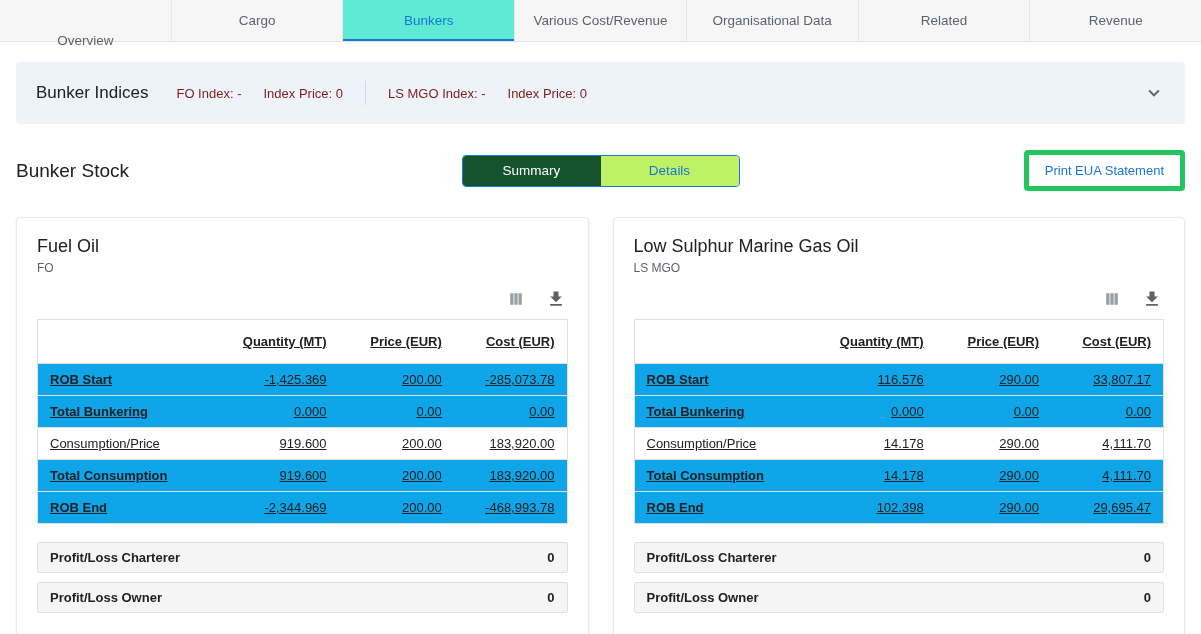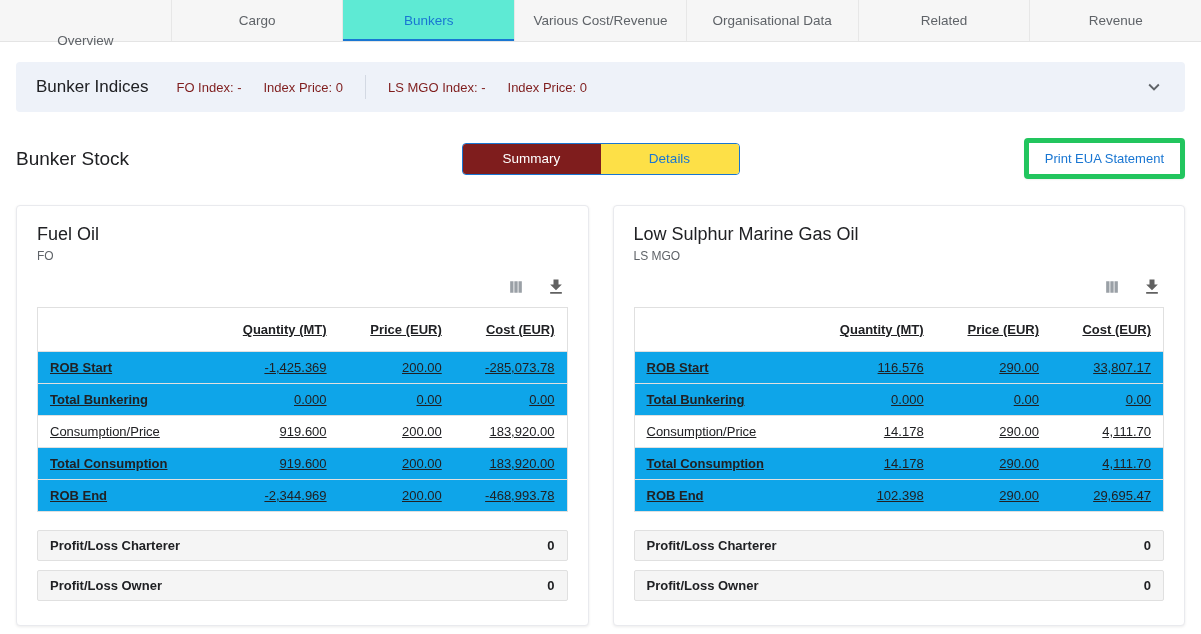--- a/index.html
+++ b/index.html
@@ -14,40 +14,40 @@
   .tab {
     flex: 1; display: flex; align-items: center; justify-content: center;
     font-size: 13.5px; color: #5f6368; cursor: pointer; position: relative;
     border-left: 1px solid #e7e7e7;
   }
   .tab:first-child { border-left: none; margin-top: 40px; }
   .tab.active { color: #1976d2; box-shadow: inset 0 -2px 0 #1976d2; background: #5eead4; }
 
   
   .indices {
-    margin: 20px 16px 0; height: 50px; background: #eef2f9;
+    margin: 20px 16px 0; height: 62px; background: #eef2f9;
     border-radius: 4px; display: flex; align-items: center; padding: 0 20px;
   }
   .indices-title { font-size: 17px; color: #202124; margin-right: 28px; }
   .indices-label { font-size: 13px; color: #7f1d1d; margin-right: 22px; white-space: nowrap; }
   .indices-divider { width: 1px; height: 24px; background: #d3d9e3; margin: 0 22px 0 0; }
   .indices-chevron { margin-left: auto; display: flex; align-items: center; cursor: pointer; }
 
   
   .stockrow { display: flex; align-items: center; margin: 26px 16px 0; }
   .stock-title { flex: 1; font-size: 19px; color: #202124; }
   .seg {
     display: inline-flex; border-radius: 4px; overflow: hidden;
     border: 1px solid #1976d2; height: 32px;
   }
   .seg-btn {
     width: 138px; display: flex; align-items: center; justify-content: center;
-    font-size: 13.5px; cursor: pointer; background: #fde047; color: #1976d2;
-  }
-  .seg-btn.active { background: #7f1d1d; color: #fff; }
+    font-size: 13.5px; cursor: pointer; background: #bef264; color: #1976d2;
+  }
+  .seg-btn.active { background: #14532d; color: #fff; }
   .stock-right { flex: 1; display: flex; justify-content: flex-end; }
   .print-btn {
     border: 5px solid #22c55e; border-radius: 4px; background: #fff;
     color: #1976d2; font-size: 13px; padding: 8px 16px; cursor: pointer;
     box-shadow: 0 1px 2px rgba(0,0,0,.06);
     font-family: "Liberation Sans", sans-serif;
   }
 
   
   .cards { display: flex; gap: 24px; margin: 26px 16px 0; }

